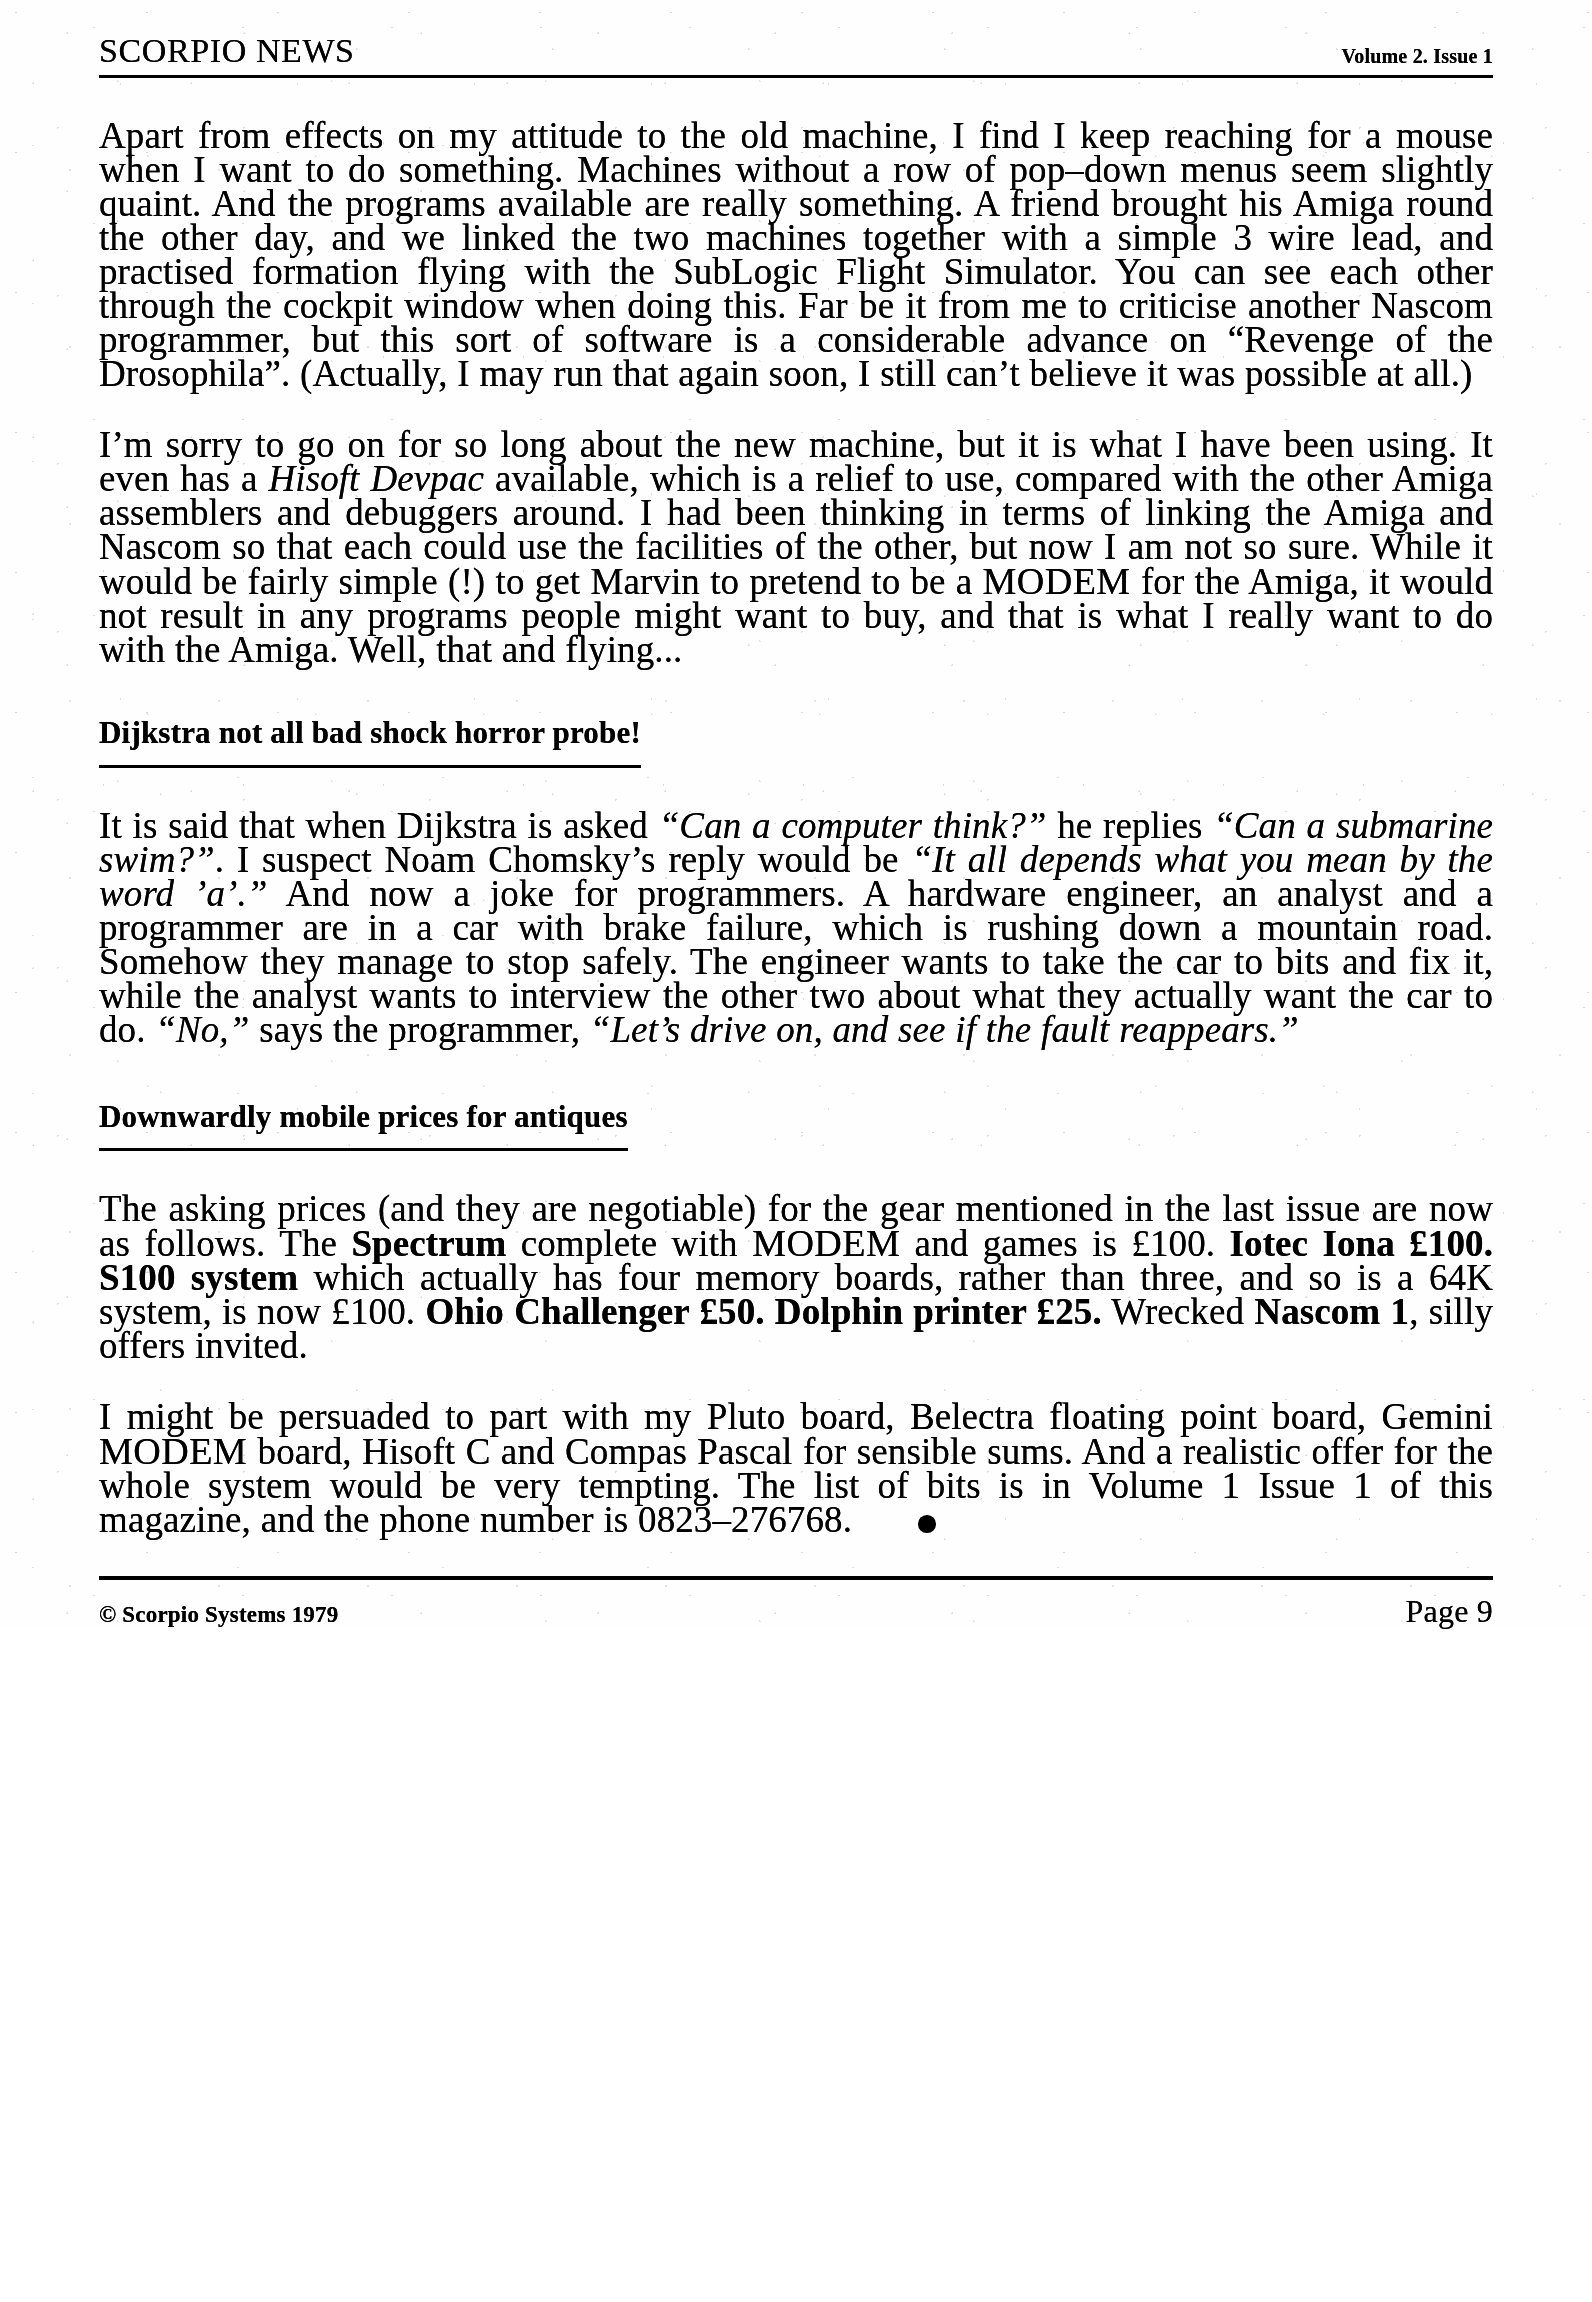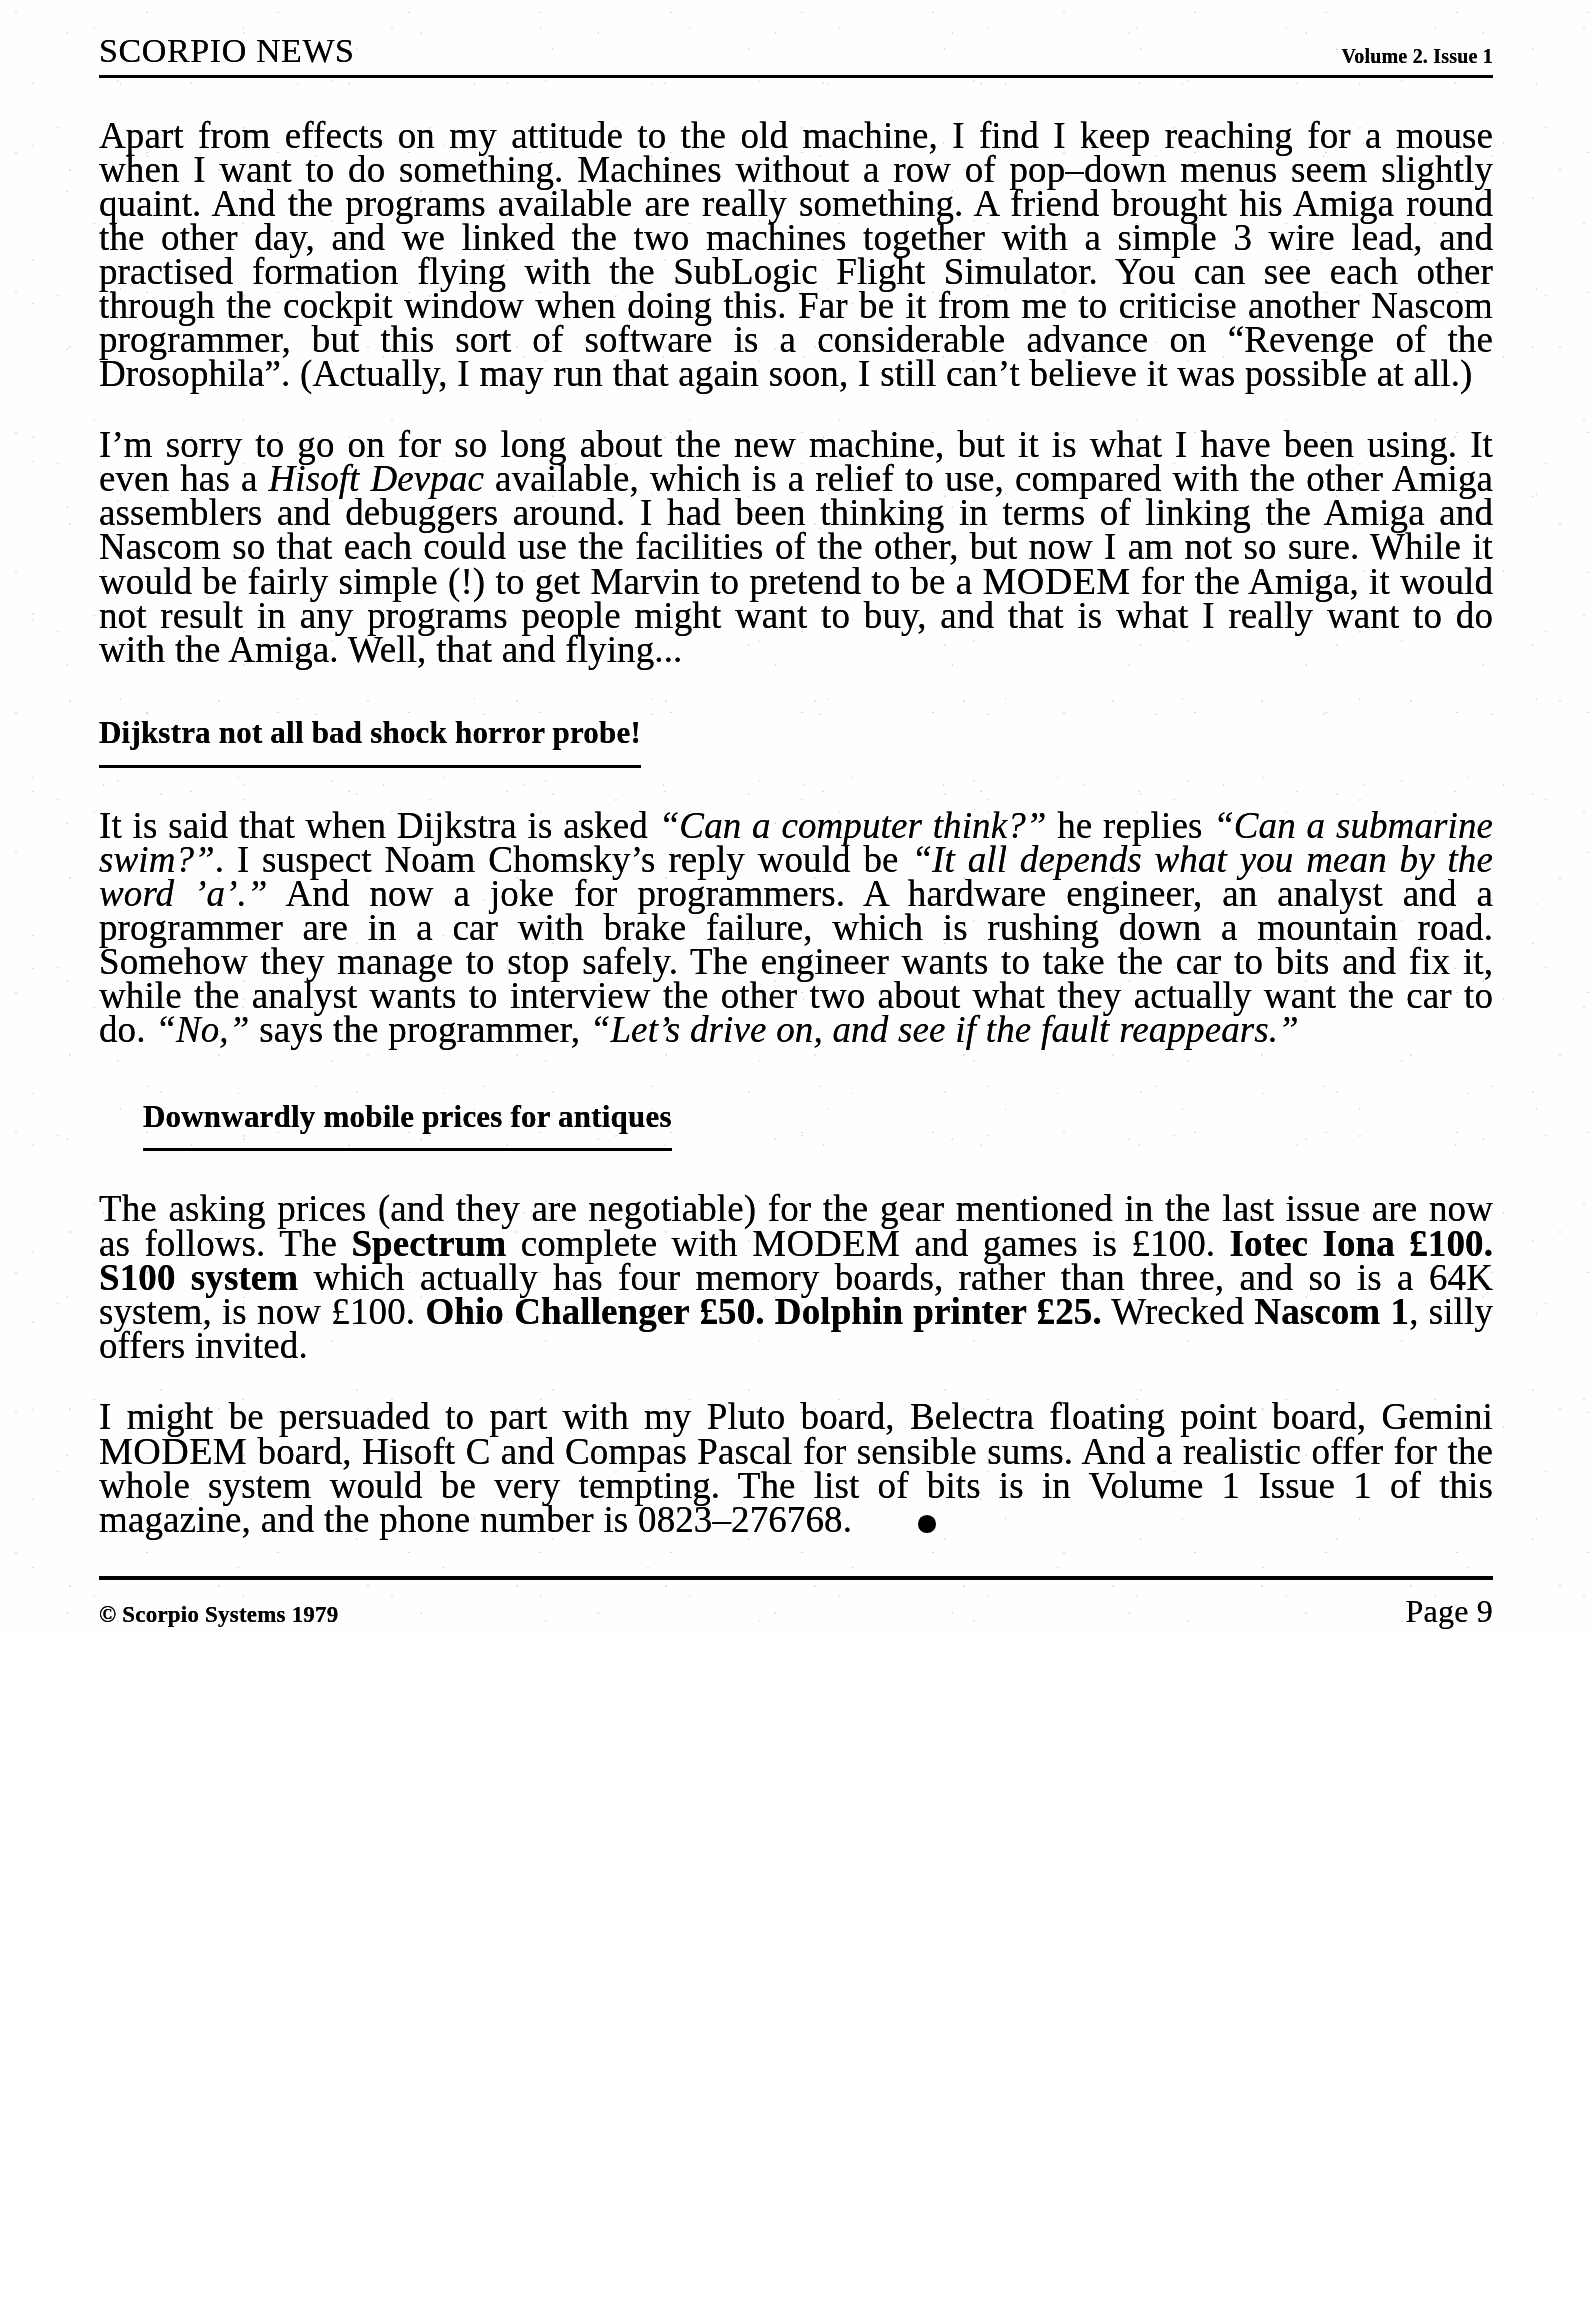--- a/index.html
+++ b/index.html
@@ -116,21 +116,20 @@
     display: inline-block;
     border-bottom: 3.7px solid #000;
     letter-spacing: 0.2px;
     line-height: 1.15;
   }
   .heading-wrap {
     margin: 48px 0 41px 0;
   }
   .heading-wrap.second {
     margin-top: 52px;
-    margin-left: 44px;
   }
 
   
   .end-mark {
     display: inline-block;
     width: 17.7px;
     height: 17.7px;
     border-radius: 50%;
     background: #000;
     vertical-align: middle;

